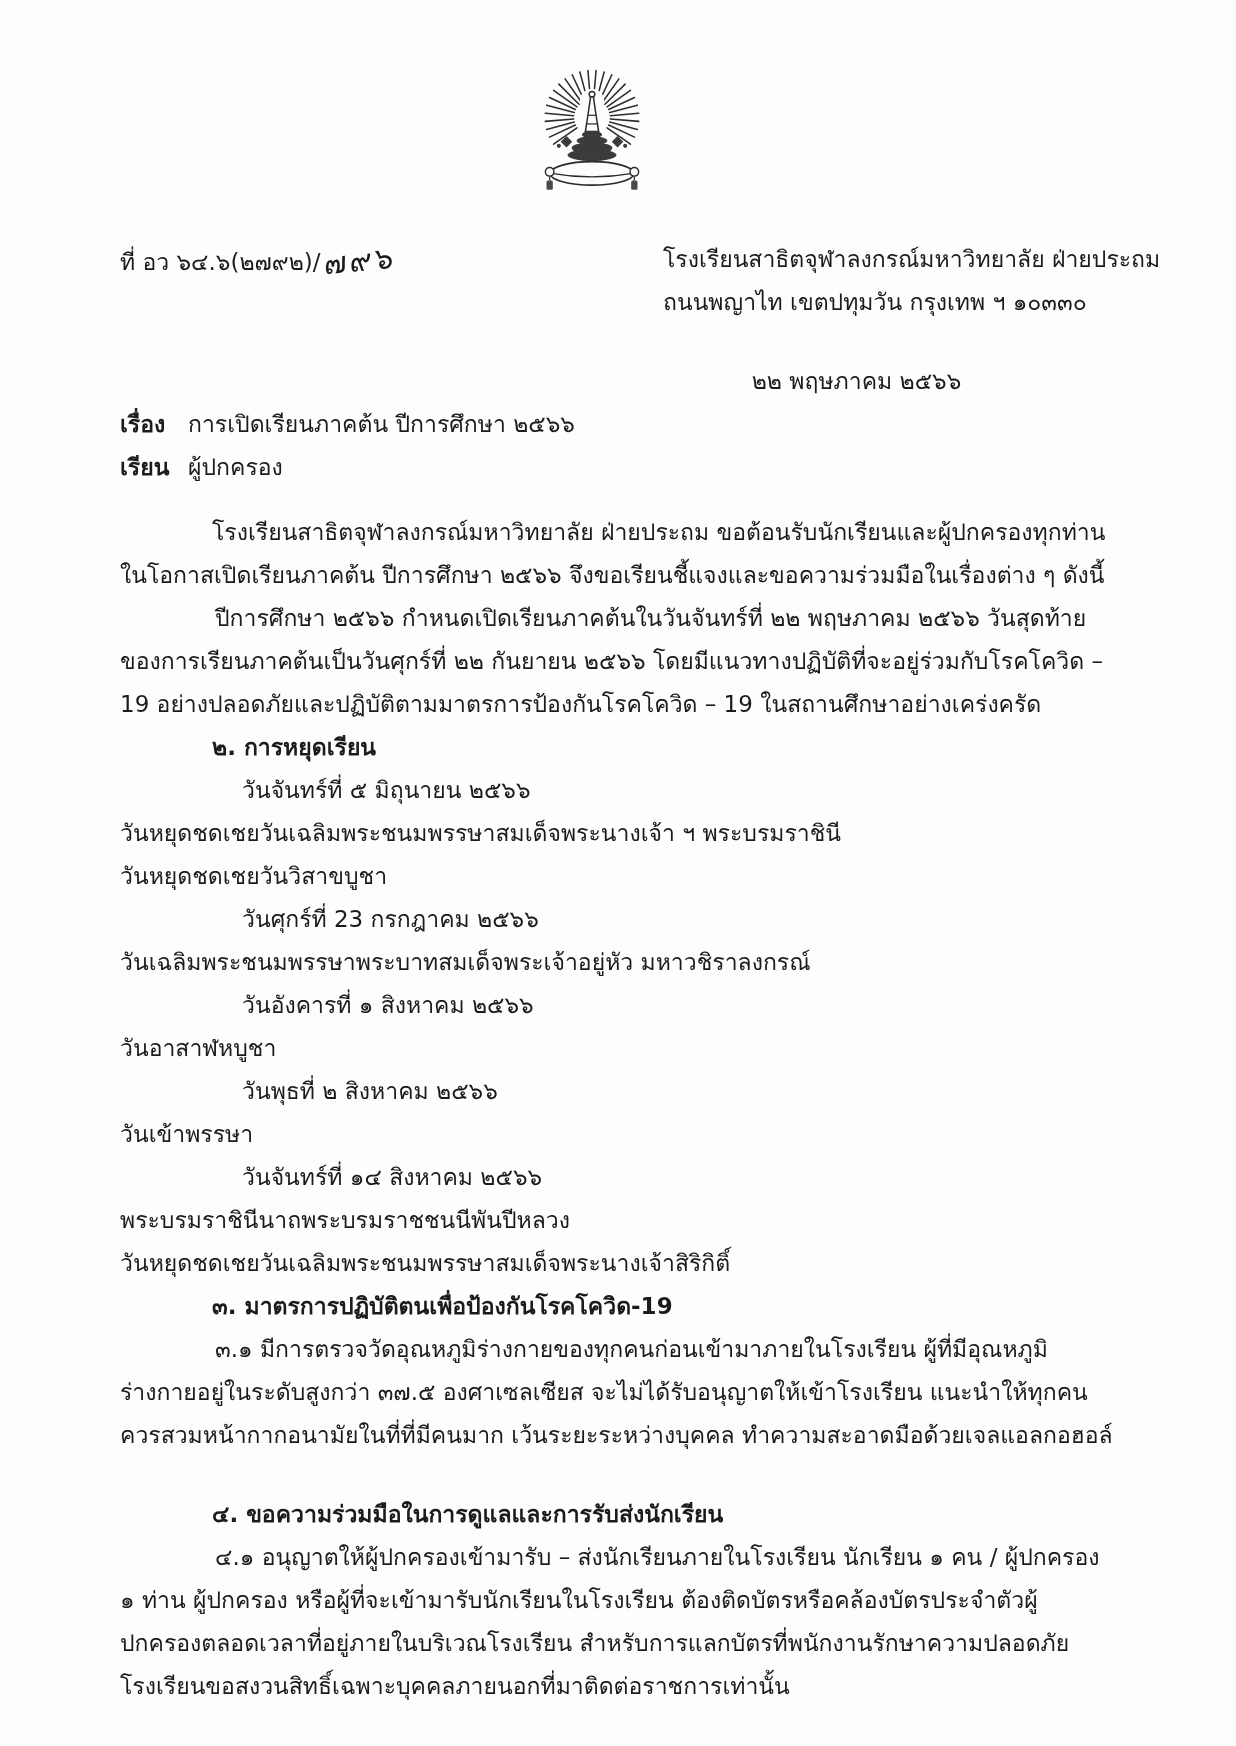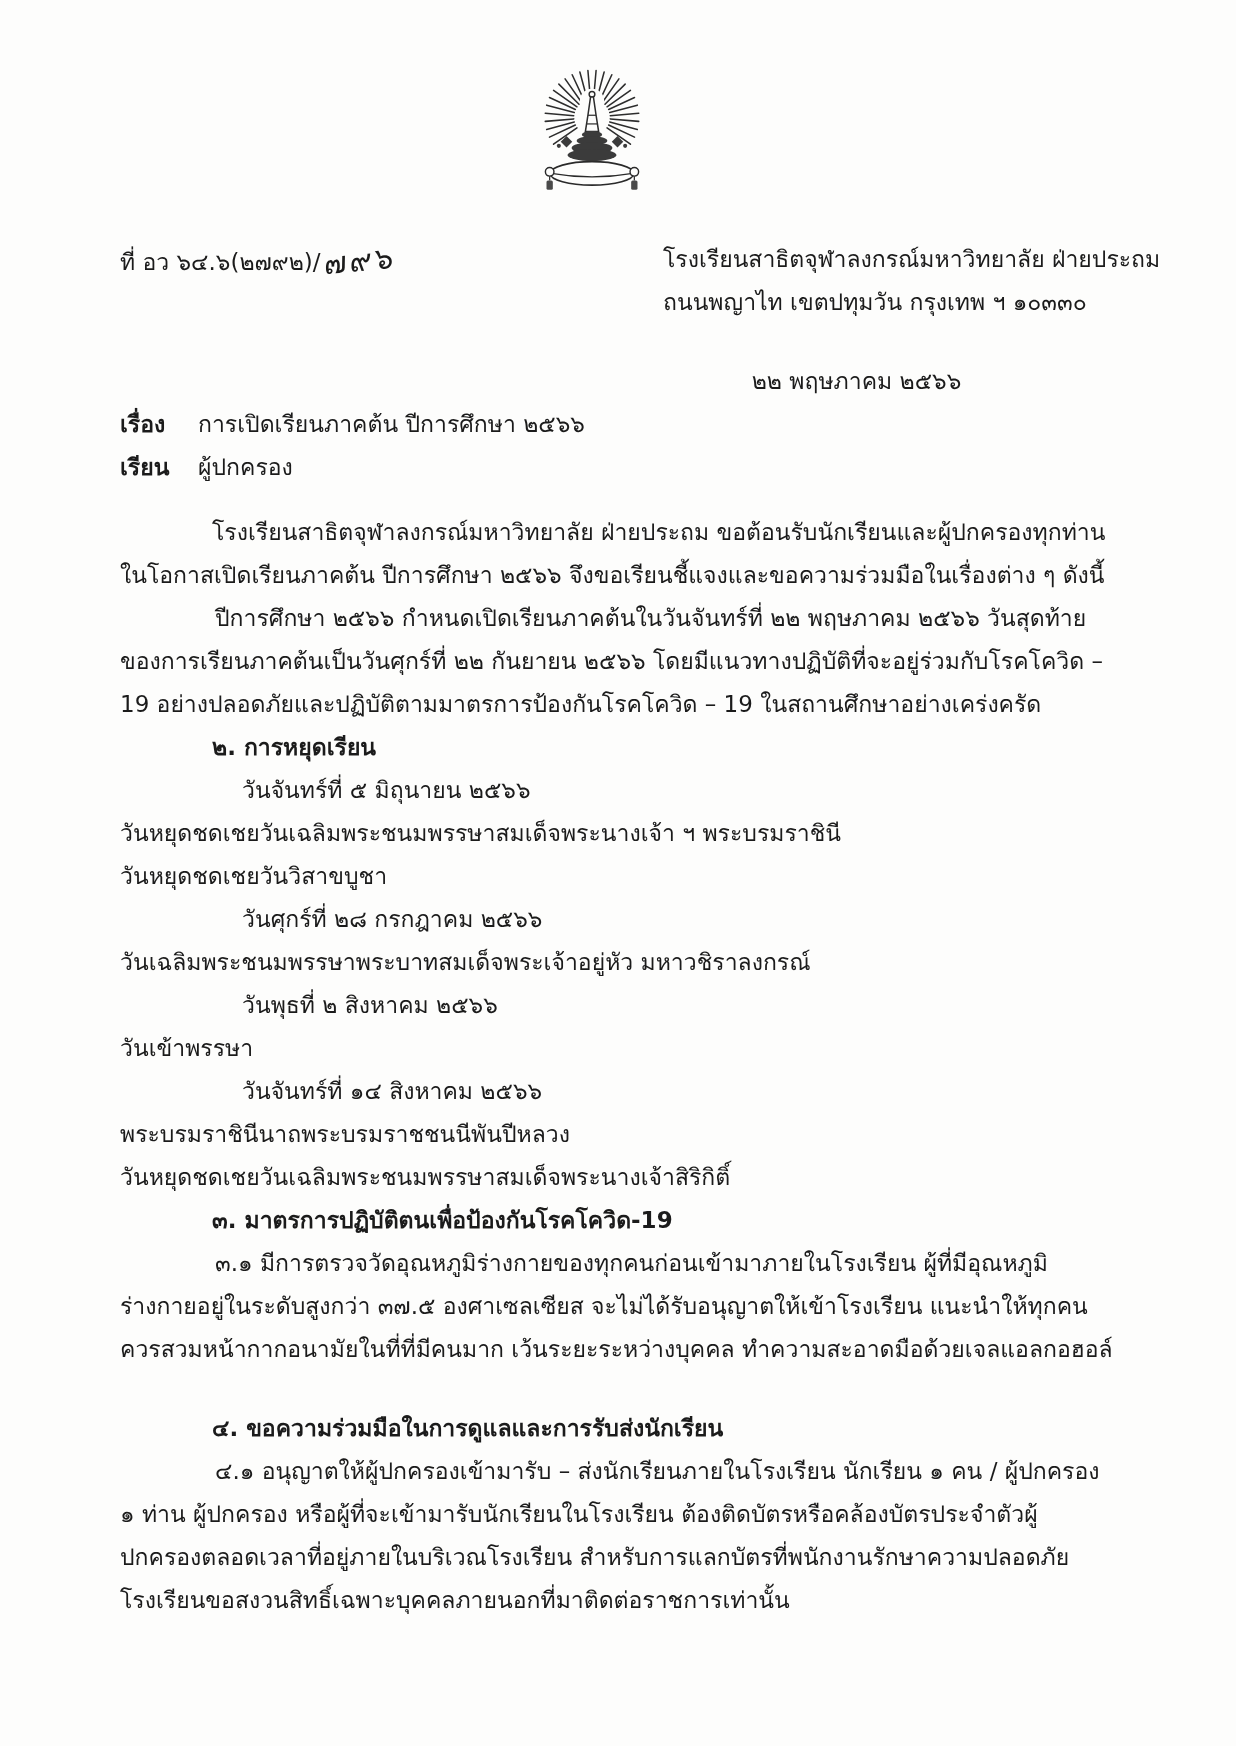--- a/index.html
+++ b/index.html
@@ -30,21 +30,21 @@
   .handwritten {
     display:inline-block;
     font-size:30px;
     letter-spacing:3px;
     transform:rotate(-5deg) skewX(-6deg);
     position:relative; top:1px; left:3px;
   }
   .org { margin-left:auto; width:453px; }
   .org div { white-space:nowrap; }
   .date-line { margin-top:36px; padding-left:477px; white-space:nowrap;text-align:center; }
-  .label-line { display:flex;gap:10px; }
+  .label-line { display:flex; }
   .label-line .lbl { font-weight:700; width:68px; flex-shrink:0; }
   .intro { margin-top:22px; text-indent:92px; text-align:left; }
   .sec-heading { font-weight:700; margin-left:92px; }
   .para { text-indent:95px; }
   .holiday-row { display:flex;flex-direction:column; }
   .holiday-date { margin-left:122px; width:296px; flex-shrink:0; white-space:nowrap; }
   .holiday-desc { flex:1; }
   .holiday-desc div { white-space:nowrap; }
   .sec4 { margin-top:36px; }
   .bold-seg { font-weight:400; }
@@ -139,23 +139,29 @@
     <div class="sec-heading">๒. การหยุดเรียน</div>
 
     <div class="holiday-row">
       <div class="holiday-date">วันจันทร์ที่ ๕ มิถุนายน ๒๕๖๖</div>
       <div class="holiday-desc">
         <div>วันหยุดชดเชยวันเฉลิมพระชนมพรรษาสมเด็จพระนางเจ้า ฯ พระบรมราชินี</div>
         <div>วันหยุดชดเชยวันวิสาขบูชา</div>
       </div>
     </div>
     <div class="holiday-row">
-      <div class="holiday-date">วันศุกร์ที่ ๒๘ กรกฎาคม ๒๕๖๖</div>
+      <div class="holiday-date">วันศุกร์ที่ 23 กรกฎาคม ๒๕๖๖</div>
       <div class="holiday-desc">
         <div>วันเฉลิมพระชนมพรรษาพระบาทสมเด็จพระเจ้าอยู่หัว มหาวชิราลงกรณ์</div>
+      </div>
+    </div>
+    <div class="holiday-row">
+      <div class="holiday-date">วันอังคารที่ ๑ สิงหาคม ๒๕๖๖</div>
+      <div class="holiday-desc">
+        <div>วันอาสาฬหบูชา</div>
       </div>
     </div>
     <div class="holiday-row">
       <div class="holiday-date">วันพุธที่ ๒ สิงหาคม ๒๕๖๖</div>
       <div class="holiday-desc">
         <div>วันเข้าพรรษา</div>
       </div>
     </div>
     <div class="holiday-row">
       <div class="holiday-date">วันจันทร์ที่ ๑๔  สิงหาคม  ๒๕๖๖</div>

